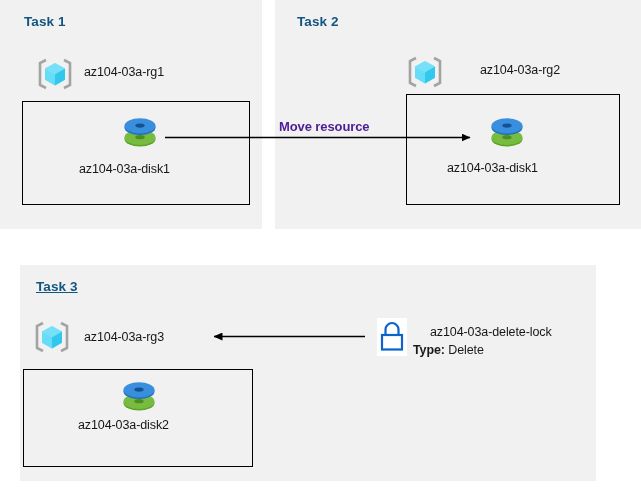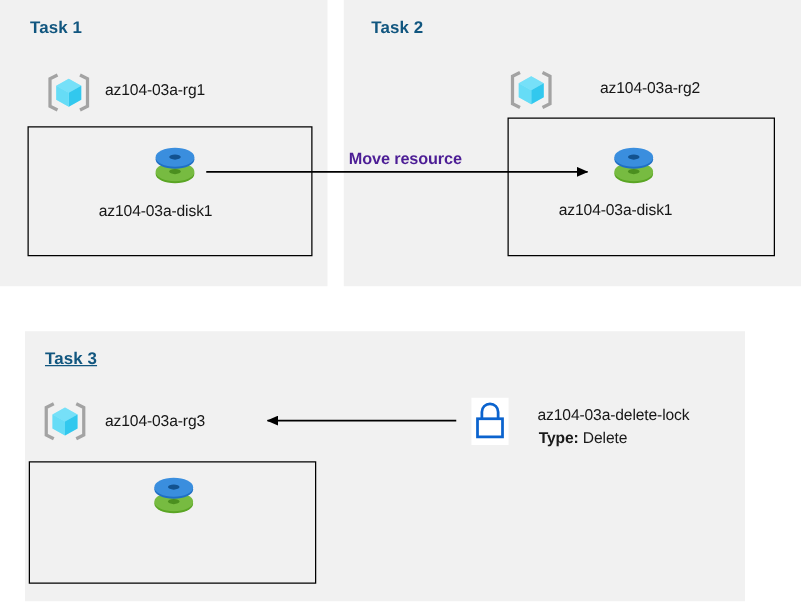--- a/index.html
+++ b/index.html
@@ -173,29 +173,30 @@
   </svg>
 
   <svg class="icon" style="left:377px; top:318px;" width="30" height="38" viewBox="0 0 30 38">
     <rect x="0" y="0" width="30" height="38" fill="#ffffff"></rect>
     <path d="M8.5 17 L8.5 11.5 A6.5 6.5 0 0 1 21.5 11.5 L21.5 17" fill="none" stroke="#0b63ce" stroke-width="2.2"></path>
     <rect x="5" y="17" width="20" height="14.5" fill="#ffffff" stroke="#0b63ce" stroke-width="2.2"></rect>
   </svg>
 
   <div class="node-label" style="left:413px; top:325px;margin-left:17px;">az104-03a-delete-lock</div>
 
-  <div class="sub-label" style="left:431px; top:343px;">
+  <div class="sub-label" style="left:413px; top:343px;">
     <b>Type:</b><span>&nbsp;</span><span>Delete</span>
   </div>
 
   <div class="inner-box" style="left:23px; top:369px; width:230px; height:98px;"></div>
 
   <svg class="icon" style="left:119px; top:377px;" width="40" height="38" viewBox="0 0 40 38">
     <ellipse cx="20" cy="26" rx="15.5" ry="7.6" fill="#5aa524"></ellipse>
     <ellipse cx="20" cy="24.4" rx="15.5" ry="7.6" fill="#77bb41"></ellipse>
     <ellipse cx="20" cy="24.2" rx="4.6" ry="2.1" fill="#4b8f1f"></ellipse>
     <ellipse cx="20" cy="14.4" rx="15.5" ry="7.6" fill="#1f6fc4"></ellipse>
     <ellipse cx="20" cy="12.8" rx="15.5" ry="7.6" fill="#3a8ede"></ellipse>
     <ellipse cx="20" cy="12.6" rx="4.6" ry="2.1" fill="#12528f"></ellipse>
   </svg>
 
+  <div class="node-label" style="left:78px; top:418px;">az104-03a-disk2</div>
 
 </div>
 
 </body></html>

